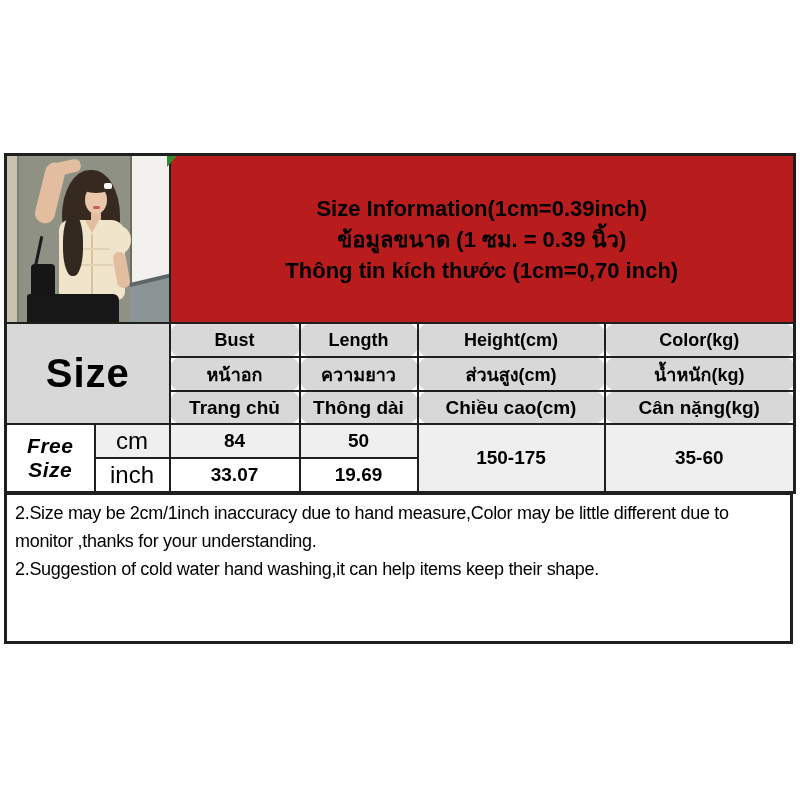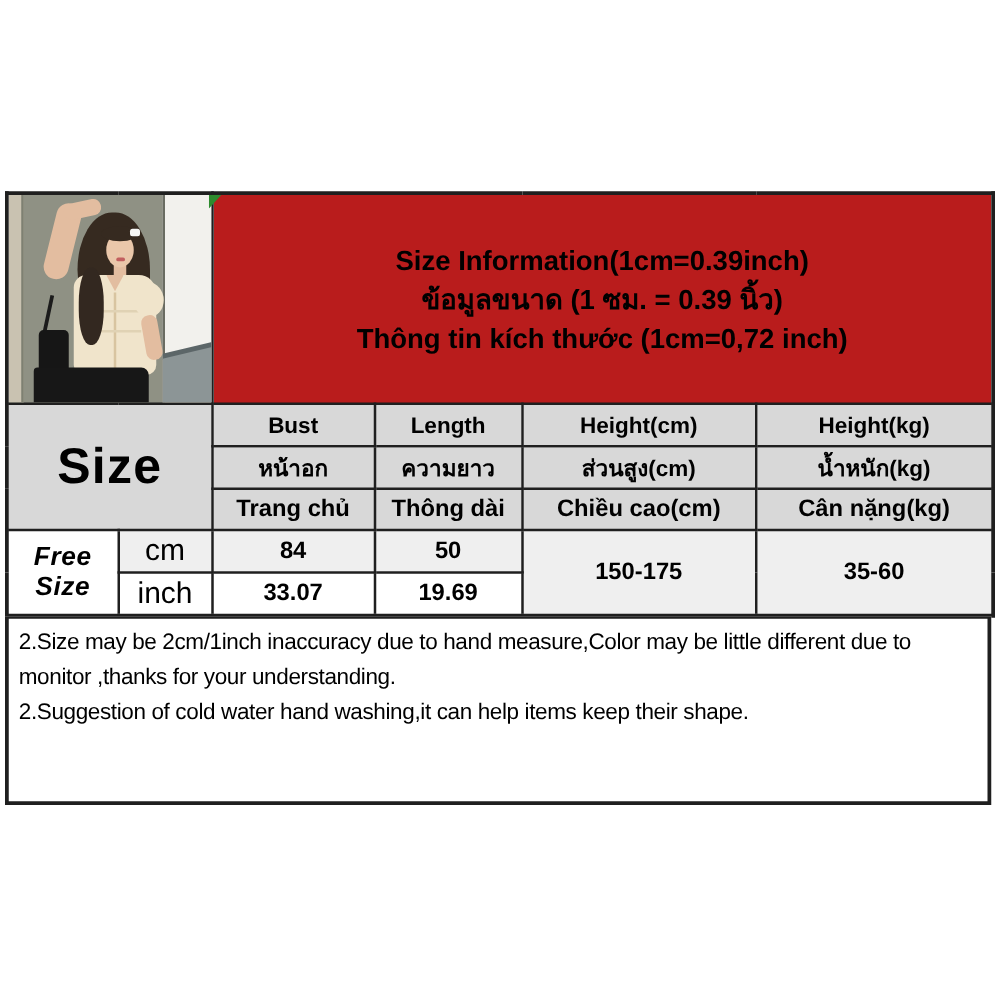--- a/index.html
+++ b/index.html
@@ -39,21 +39,21 @@
   .p-placket{left:84px;top:78px;width:2px;height:64px;background:#d8c4a0;}
   .p-ruche1{left:64px;top:92px;width:42px;height:2px;background:#e0d2b4;}
   .p-ruche2{left:64px;top:108px;width:42px;height:2px;background:#e0d2b4;}
   .p-sleeve{left:100px;top:70px;width:24px;height:28px;background:#f0e4cb;border-radius:50%;}
   .p-arm-down{left:108px;top:96px;width:13px;height:36px;background:#e3bda0;border-radius:6px;transform:rotate(-10deg);}
   .p-strand{left:56px;top:58px;width:20px;height:62px;background:#332820;border-radius:45%;}
   .p-strap{left:30px;top:80px;width:3px;height:32px;background:#1b1b1b;transform:rotate(12deg);}
   .p-bag{left:24px;top:108px;width:24px;height:34px;background:#161616;border-radius:4px;}
   .p-bottoms{left:20px;top:138px;width:92px;height:28px;background:#171717;border-radius:3px 6px 0 0;}
 
-  .hdr{background:#d8d8d8;font-weight:bold;font-size:18px;}
+  .hdr{background:#d8d8d8;font-weight:bold;font-size:18px;border-radius:12px;}
   .hdr-vi{font-size:19px;margin-left:28px;}
   .size-cell{background:#d8d8d8;font-weight:bold;font-size:40px;letter-spacing:1px;}
   .free-size-cell{background:#ffffff;font-weight:bold;font-size:21px;letter-spacing:0.5px;font-style:italic;}
   .unit-cell{font-weight:normal;font-size:24px;}
   .val{font-weight:bold;font-size:19px;}
   .shaded{background:#efefef;}
   .white{background:#ffffff;}
 
   .corner-marker{
     position:absolute;left:163px;top:3px;width:10px;height:11px;
@@ -107,30 +107,30 @@
           <div class="p-arm-down"></div>
           <div class="p-strand"></div>
           <div class="p-strap"></div>
           <div class="p-bag"></div>
           <div class="p-bottoms"></div>
         </div>
       </td>
       <td class="title-cell" colspan="4">
         <div class="title-line">Size Information(1cm=0.39inch)</div>
         <div class="title-line">ข้อมูลขนาด (1 ซม. = 0.39 นิ้ว)</div>
-        <div class="title-line">Thông tin kích thước (1cm=0,72 inch)</div>
+        <div class="title-line">Thông tin kích thước (1cm=0,70 inch)</div>
       </td>
     </tr>
 
     <tr style="height:34px">
       <td class="size-cell" colspan="2" rowspan="3">Size</td>
       <td class="hdr">Bust</td>
       <td class="hdr">Length</td>
       <td class="hdr">Height(cm)</td>
-      <td class="hdr">Height(kg)</td>
+      <td class="hdr">Color(kg)</td>
     </tr>
     <tr style="height:34px">
       <td class="hdr">หน้าอก</td>
       <td class="hdr">ความยาว</td>
       <td class="hdr">ส่วนสูง(cm)</td>
       <td class="hdr">น้ำหนัก(kg)</td>
     </tr>
     <tr style="height:33px">
       <td class="hdr hdr-vi">Trang chủ</td>
       <td class="hdr hdr-vi">Thông dài</td>

